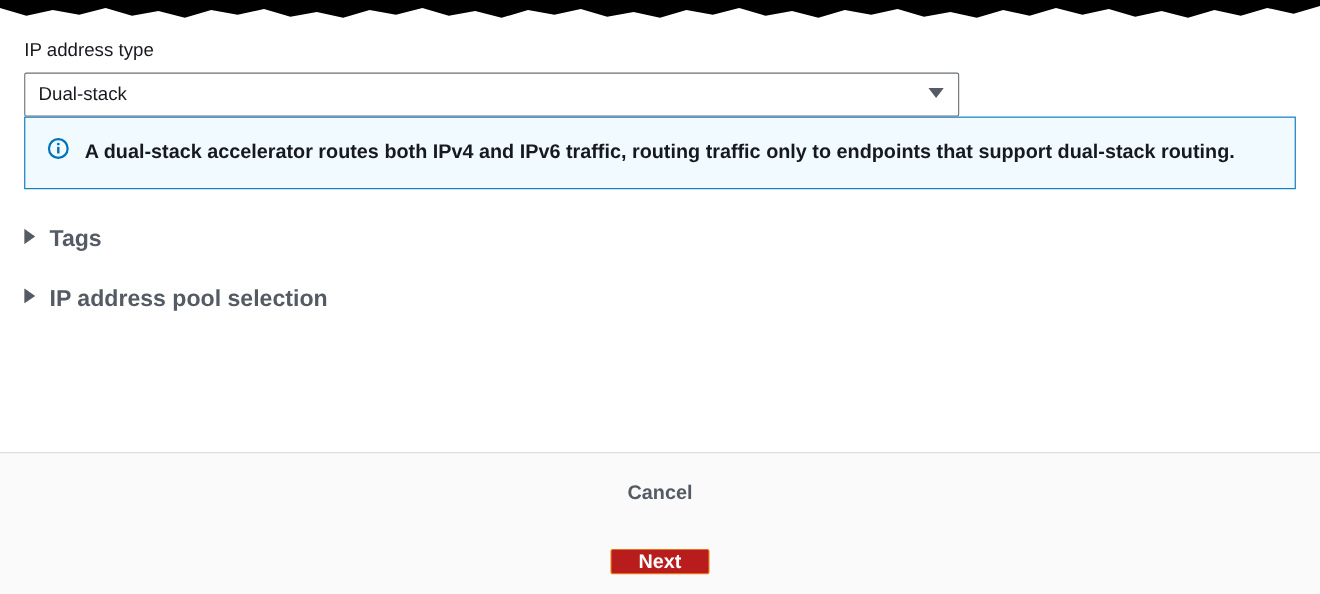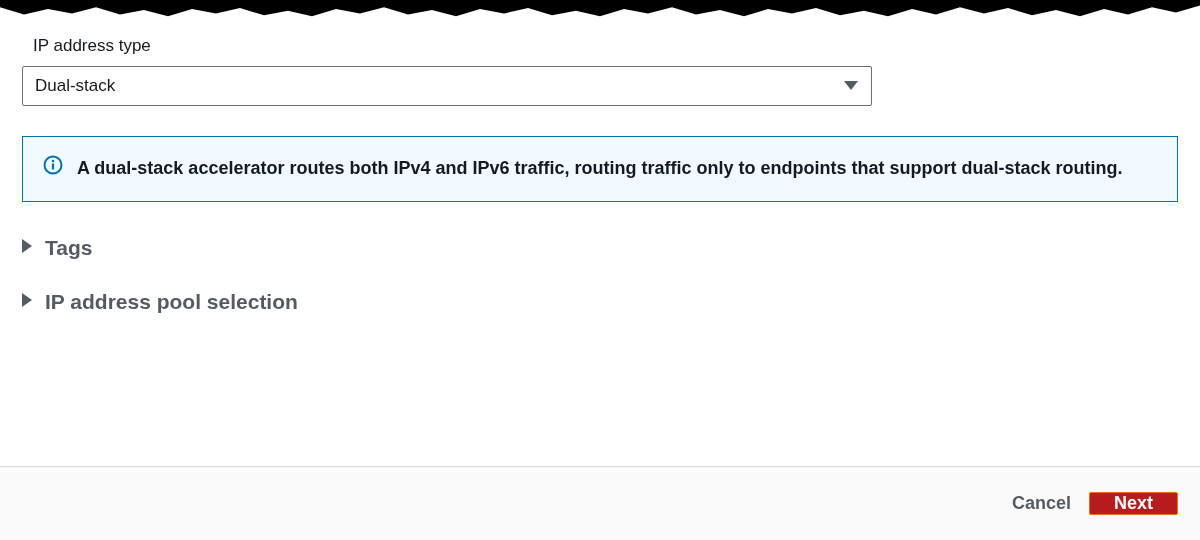--- a/index.html
+++ b/index.html
@@ -18,26 +18,24 @@
       clip-path: polygon(0% 0%,100% 0%,100% 30%,98% 70%,96% 40%,94% 80%,92% 50%,90% 90%,88% 55%,86% 85%,84% 45%,82% 75%,80% 40%,78% 80%,76% 50%,74% 90%,72% 60%,70% 85%,68% 45%,66% 75%,64% 50%,62% 90%,60% 55%,58% 80%,56% 40%,54% 75%,52% 50%,50% 90%,48% 60%,46% 85%,44% 45%,42% 75%,40% 50%,38% 90%,36% 55%,34% 80%,32% 40%,30% 75%,28% 50%,26% 90%,24% 60%,22% 85%,20% 45%,18% 75%,16% 50%,14% 90%,12% 55%,10% 80%,8% 40%,6% 75%,4% 50%,2% 80%,0% 40%);
     }
     .content {
       padding: 18px 22px 0 22px;
     }
     .field-label {
       font-size: 17px;
       color: #16191f;
       margin-bottom: 10px;
       font-weight: 400;
-      margin-left: 11px;
     }
     .select-wrap {
       position: relative;
       width: 850px;
-      margin-bottom: 30px;
     }
     .select {
       width: 100%;
       height: 40px;
       border: 1px solid #687078;
       border-radius: 2px;
       background: #fff;
       padding: 0 40px 0 12px;
       font-size: 17px;
       color: #16191f;
@@ -83,21 +81,22 @@
     }
     .footer {
       position: absolute;
       left: 0; right: 0; bottom: 0;
       border-top: 1px solid #d5dbdb;
       background: #fafafa;
       padding: 18px 22px;
       display: flex;
       justify-content: flex-end;
       align-items: center;
-      gap: 12px;
+      gap: 32px;
+      flex-direction: column;
     }
     .btn-cancel {
       background: transparent;
       border: none;
       color: #545b64;
       font-size: 18px;
       font-weight: 700;
       cursor: pointer;
       padding: 8px 6px;
     }

